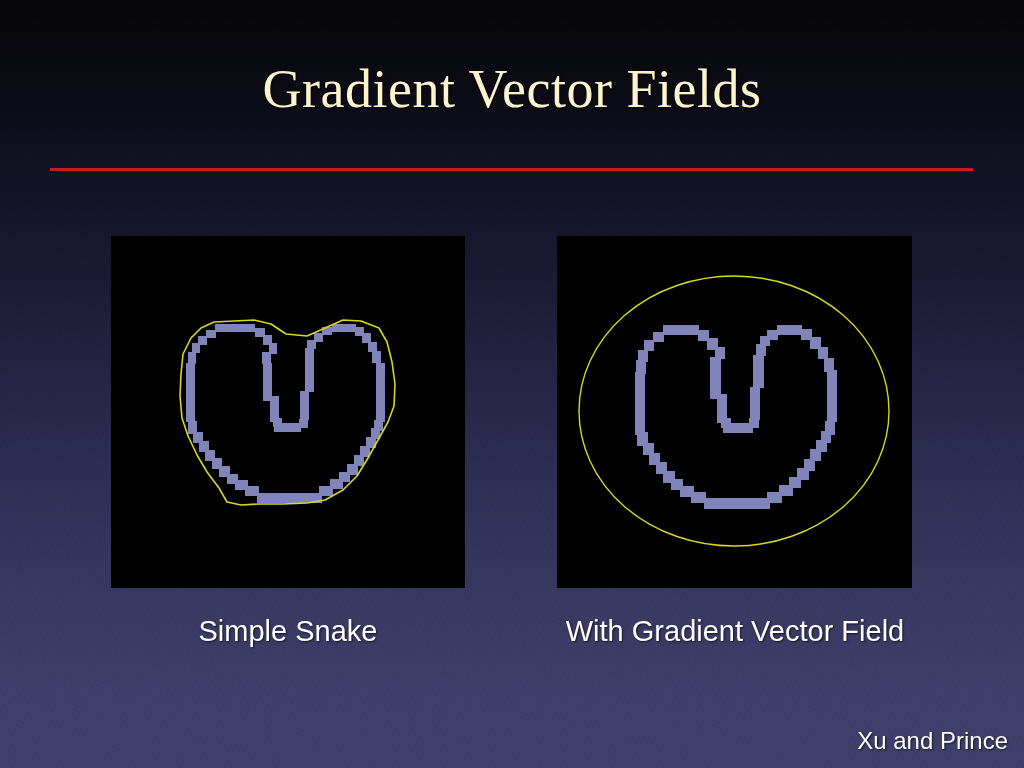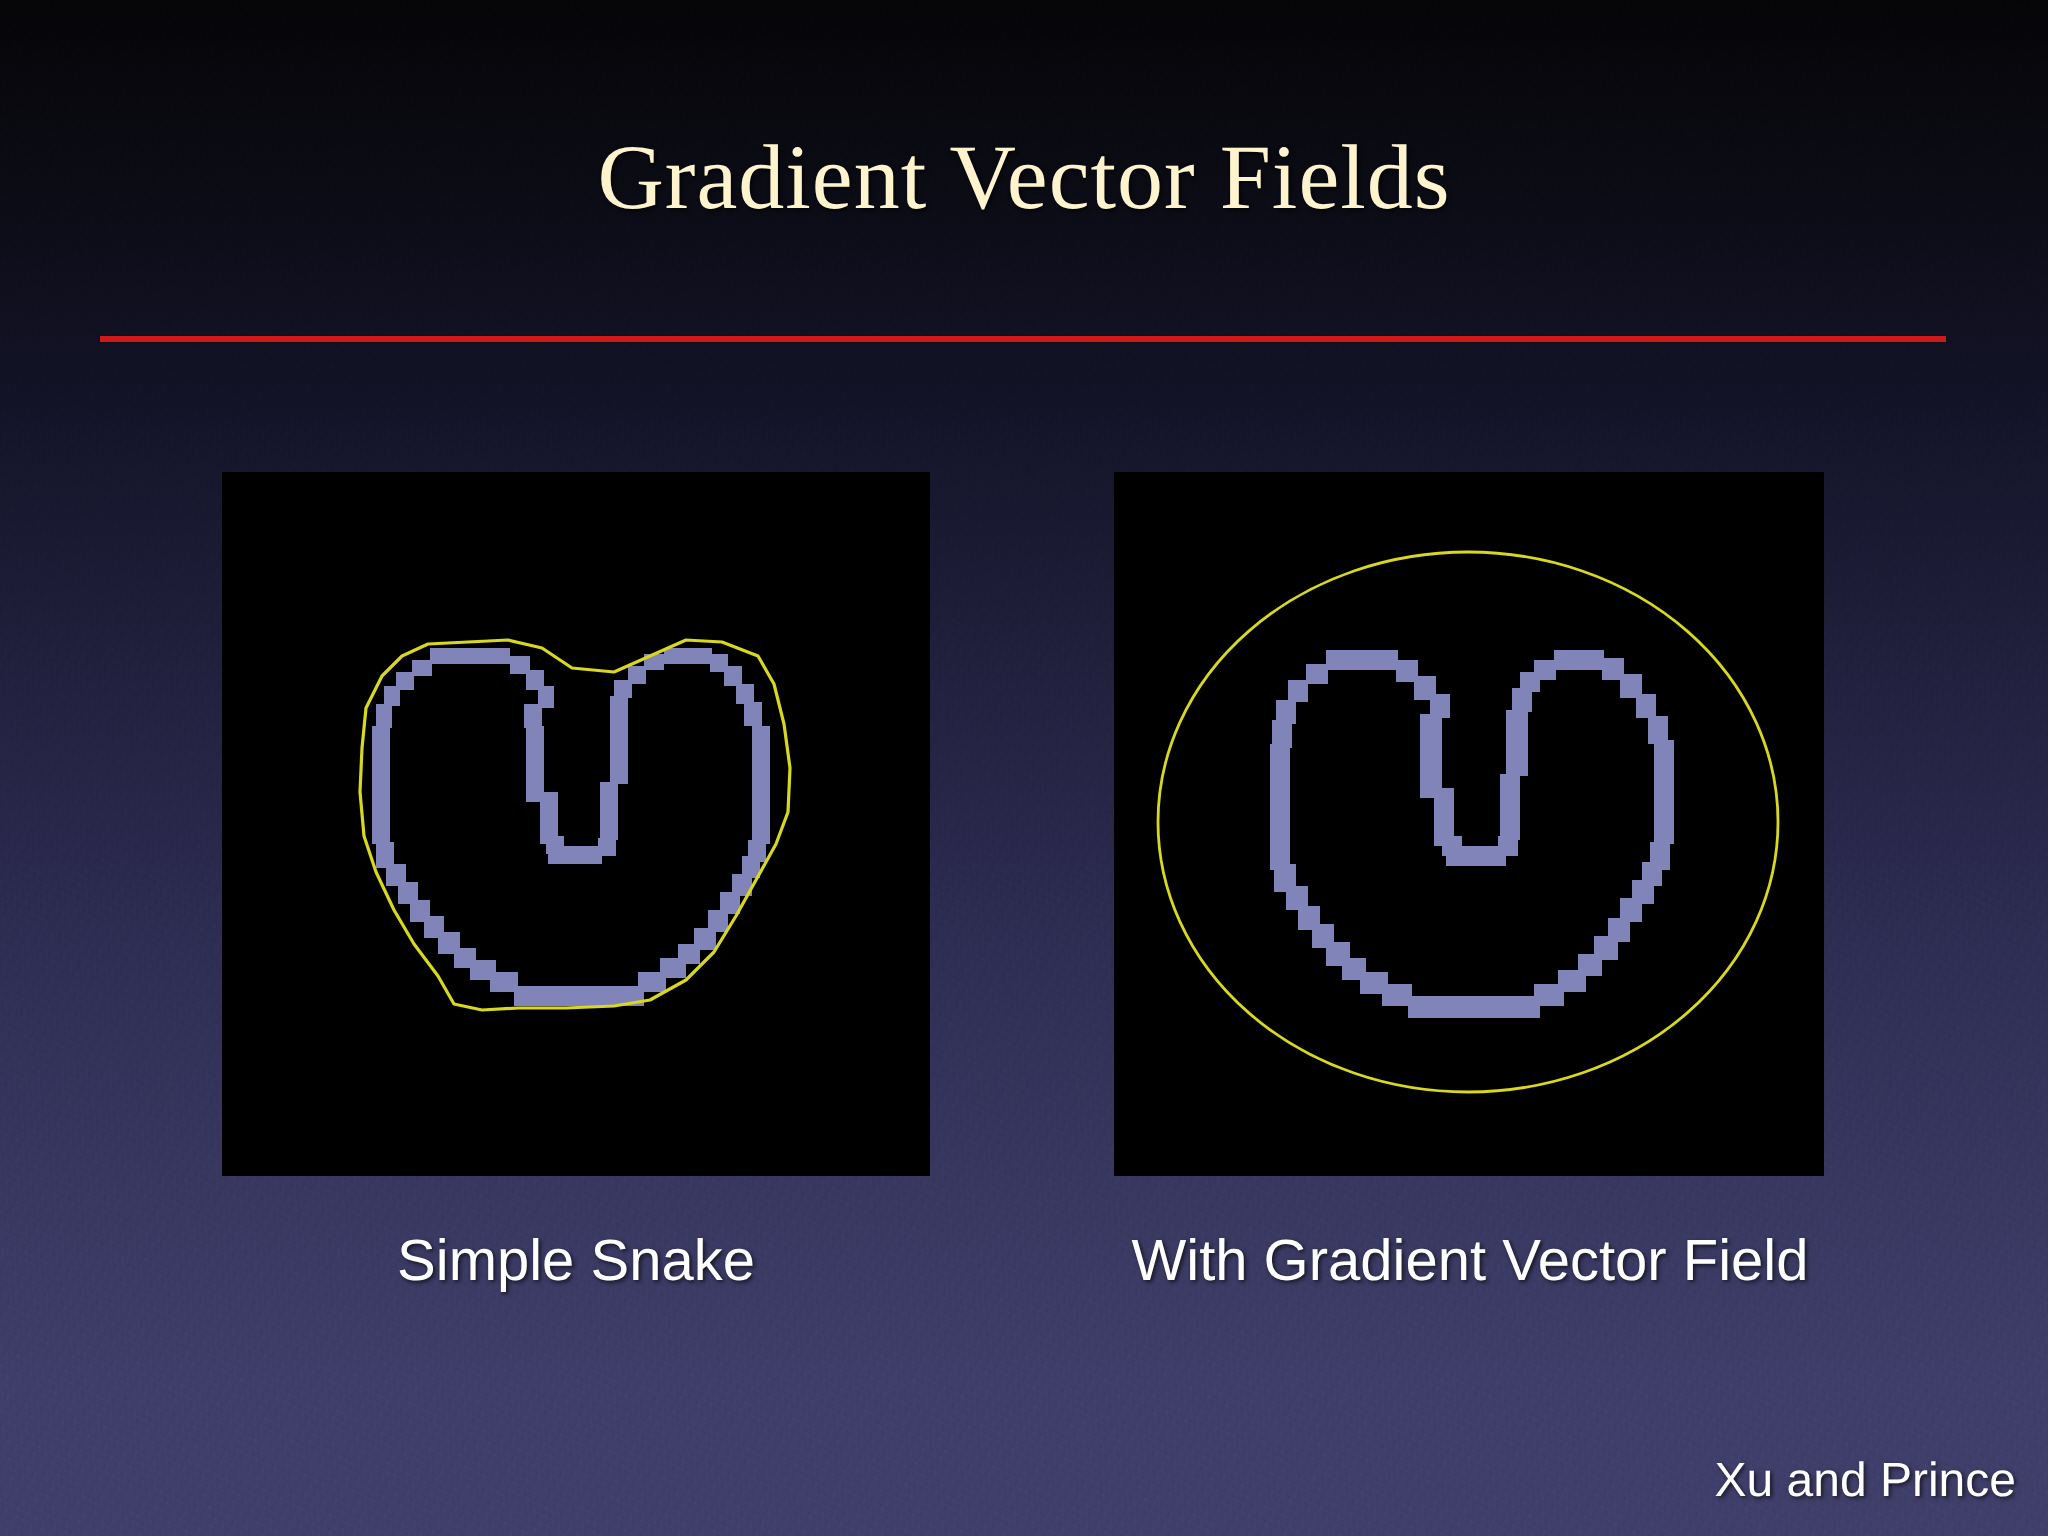--- a/index.html
+++ b/index.html
@@ -42,21 +42,21 @@
       repeating-linear-gradient(88deg, rgba(255,255,255,0.035) 0 1px, rgba(0,0,0,0.04) 1px 2px, rgba(255,255,255,0) 2px 3px);
   }
 
   #title {
     position: absolute;
     left: 0;
     top: 60px;
     width: 1024px;
     text-align: center;
     font-family: "Liberation Serif", "DejaVu Serif", serif;
-    font-size: 46px;
+    font-size: 54px;
     line-height: 58px;
     letter-spacing: 0.5px;
     color: #fdf4cd;
     text-shadow: 1px 1px 2px rgba(0,0,0,0.75);
     white-space: nowrap;
   }
 
   #divider {
     position: absolute;
     left: 50px;

